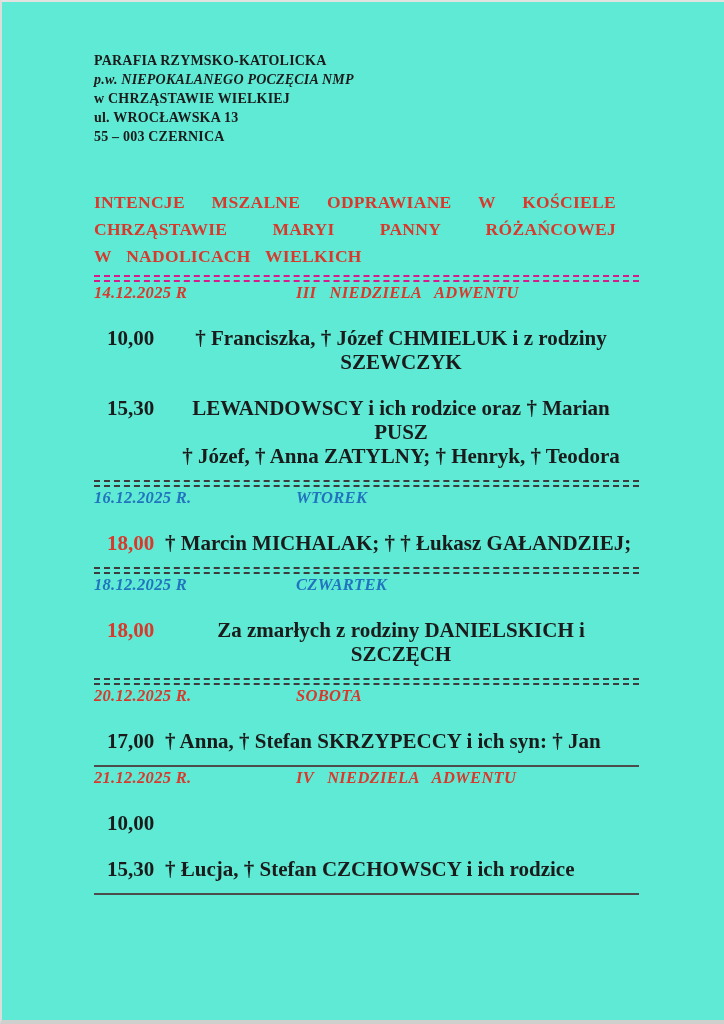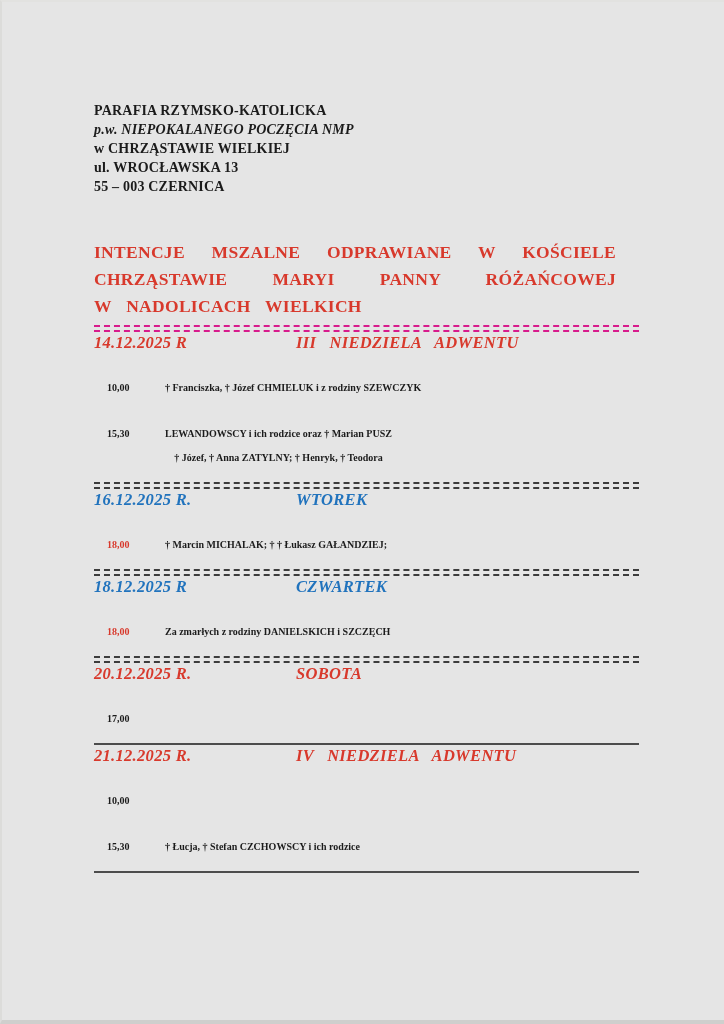--- a/index.html
+++ b/index.html
@@ -1,24 +1,24 @@
 <!DOCTYPE html>
 <html><head>
 <meta charset="utf-8">
 <style>
   html,body{margin:0;padding:0;background:#ffffff;}
   .page{
     position:relative;
     width:724px;height:1024px;
     box-sizing:border-box;
-    background:#e5e5e5;
+    background:#5eead4;
     border-top:2px solid #e2e2e0;
     border-left:2px solid #dcdcda;
     border-bottom:4px solid #cfcfcd;
-    padding:99px 87px 0 92px;
+    padding:49px 87px 0 92px;
     font-family:"Liberation Serif","DejaVu Serif",serif;
     font-weight:bold;
     color:#1b1b1b;
     overflow:hidden;
   }
   
   .parish-header{font-size:14px;line-height:19px;letter-spacing:.2px;}
   .parish-header .it{font-style:italic;}
   
   .doc-title{
@@ -40,21 +40,21 @@
   .sec-head{
     display:flex;align-items:center;
     font-style:italic;font-size:16.5px;line-height:22px;letter-spacing:.3px;
   }
   .sec-head .date{min-width:150px;}
   .sec-head .day{margin-left:52px;word-spacing:9px;}
   .sec-head.red{color:#d8392c;}
   .sec-head.blue{color:#2173bd;}
   .entry{
     margin-top:22px;display:flex;align-items:flex-start;
-    font-size:10px;line-height:24px;padding-left:13px;
+    font-size:21px;line-height:24px;padding-left:13px;
   }
   .entry .time{width:46px;flex:none;}
   .entry .time.red{color:#d8392c;}
   .entry .intention{margin-left:12px;text-align:center;}
 </style>
 </head>
 <body>
 
 <div class="page">
 
@@ -121,20 +121,23 @@
         </div>
         <div class="divider dashed"></div>
       </section>
       <section>
         <div class="sec-head red">
           <span class="date">20.12.2025 R.</span>
           <span class="day">SOBOTA</span>
         </div>
         <div class="entry">
           <span class="time">17,00</span>
+          <div class="intention">
+            <div>† Anna, † Stefan SKRZYPECCY i ich syn: † Jan</div>
+          </div>
         </div>
         <div class="divider solid"></div>
       </section>
       <section>
         <div class="sec-head red">
           <span class="date">21.12.2025 R.</span>
           <span class="day">IV NIEDZIELA ADWENTU</span>
         </div>
         <div class="entry">
           <span class="time">10,00</span>

